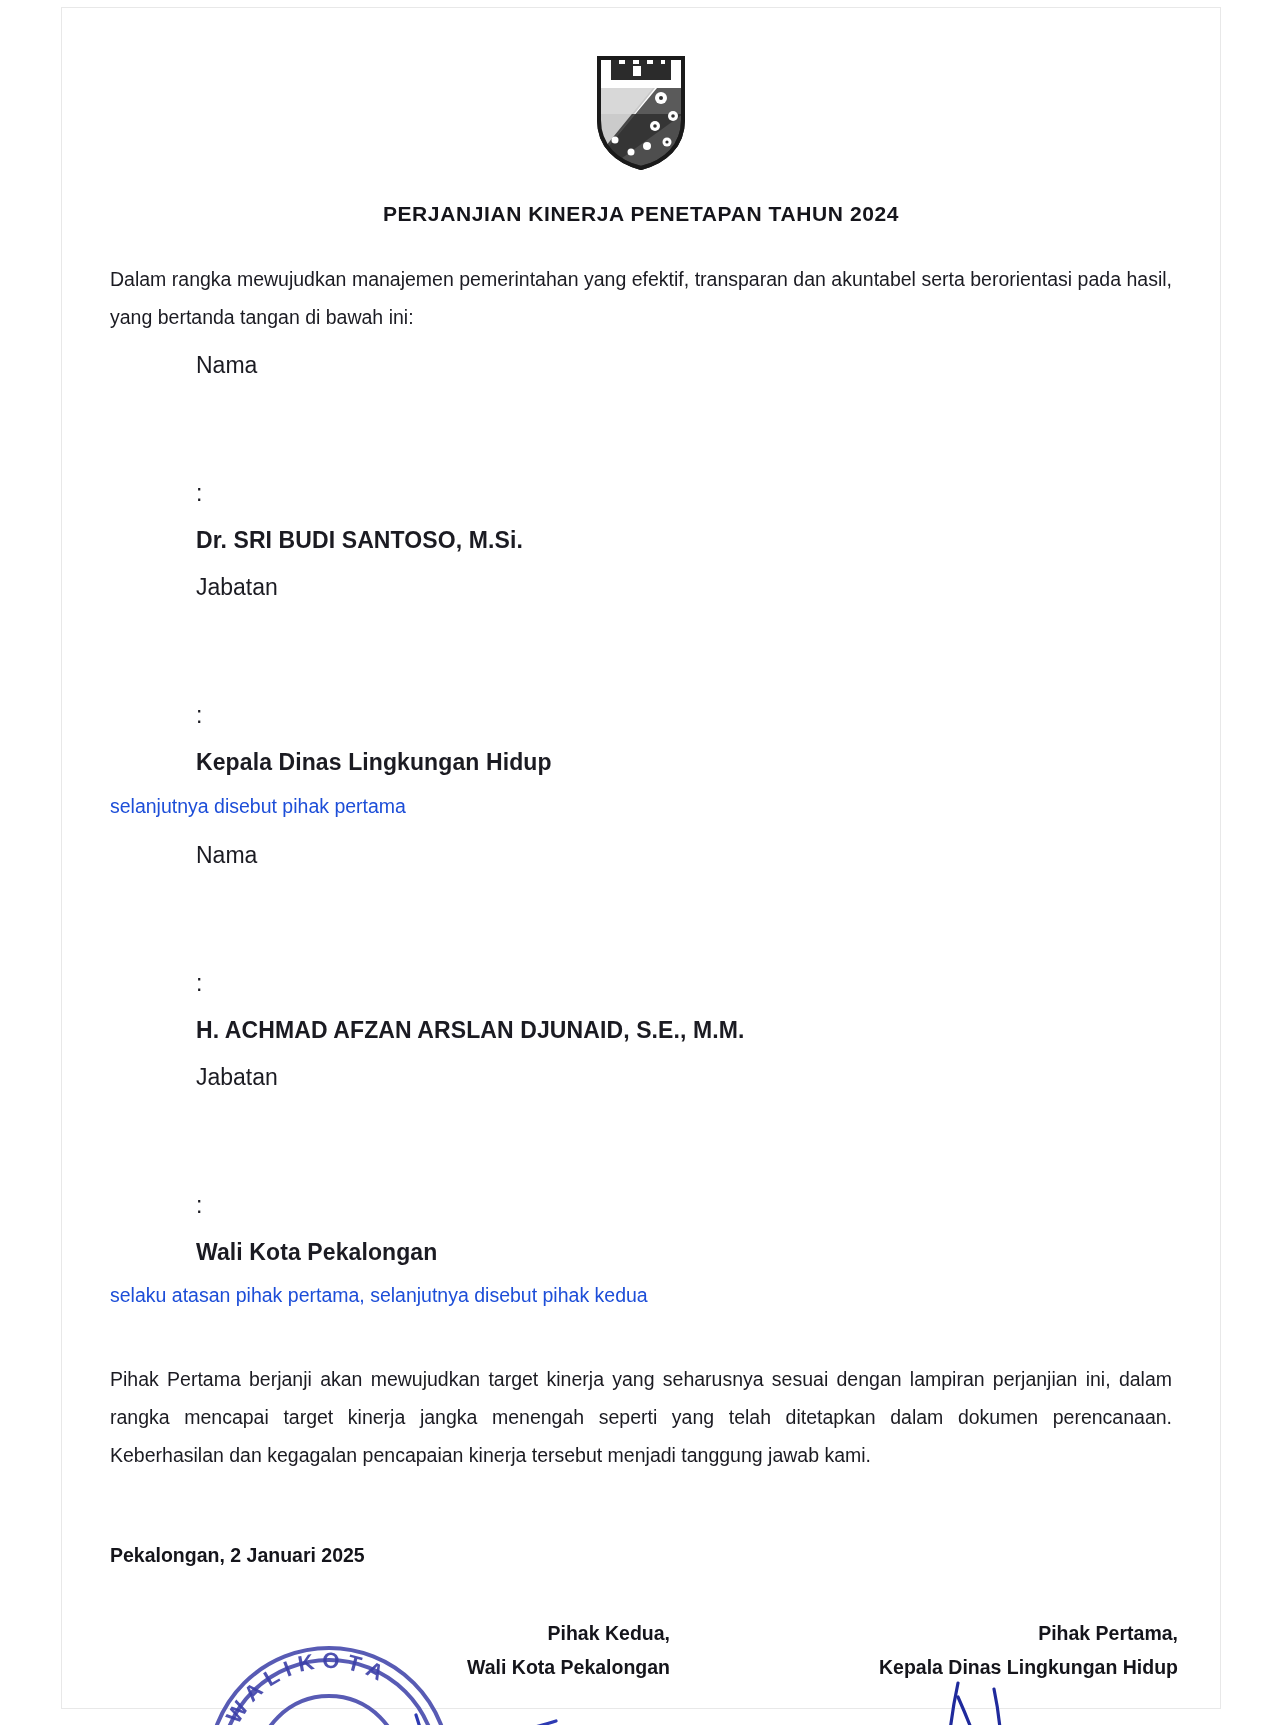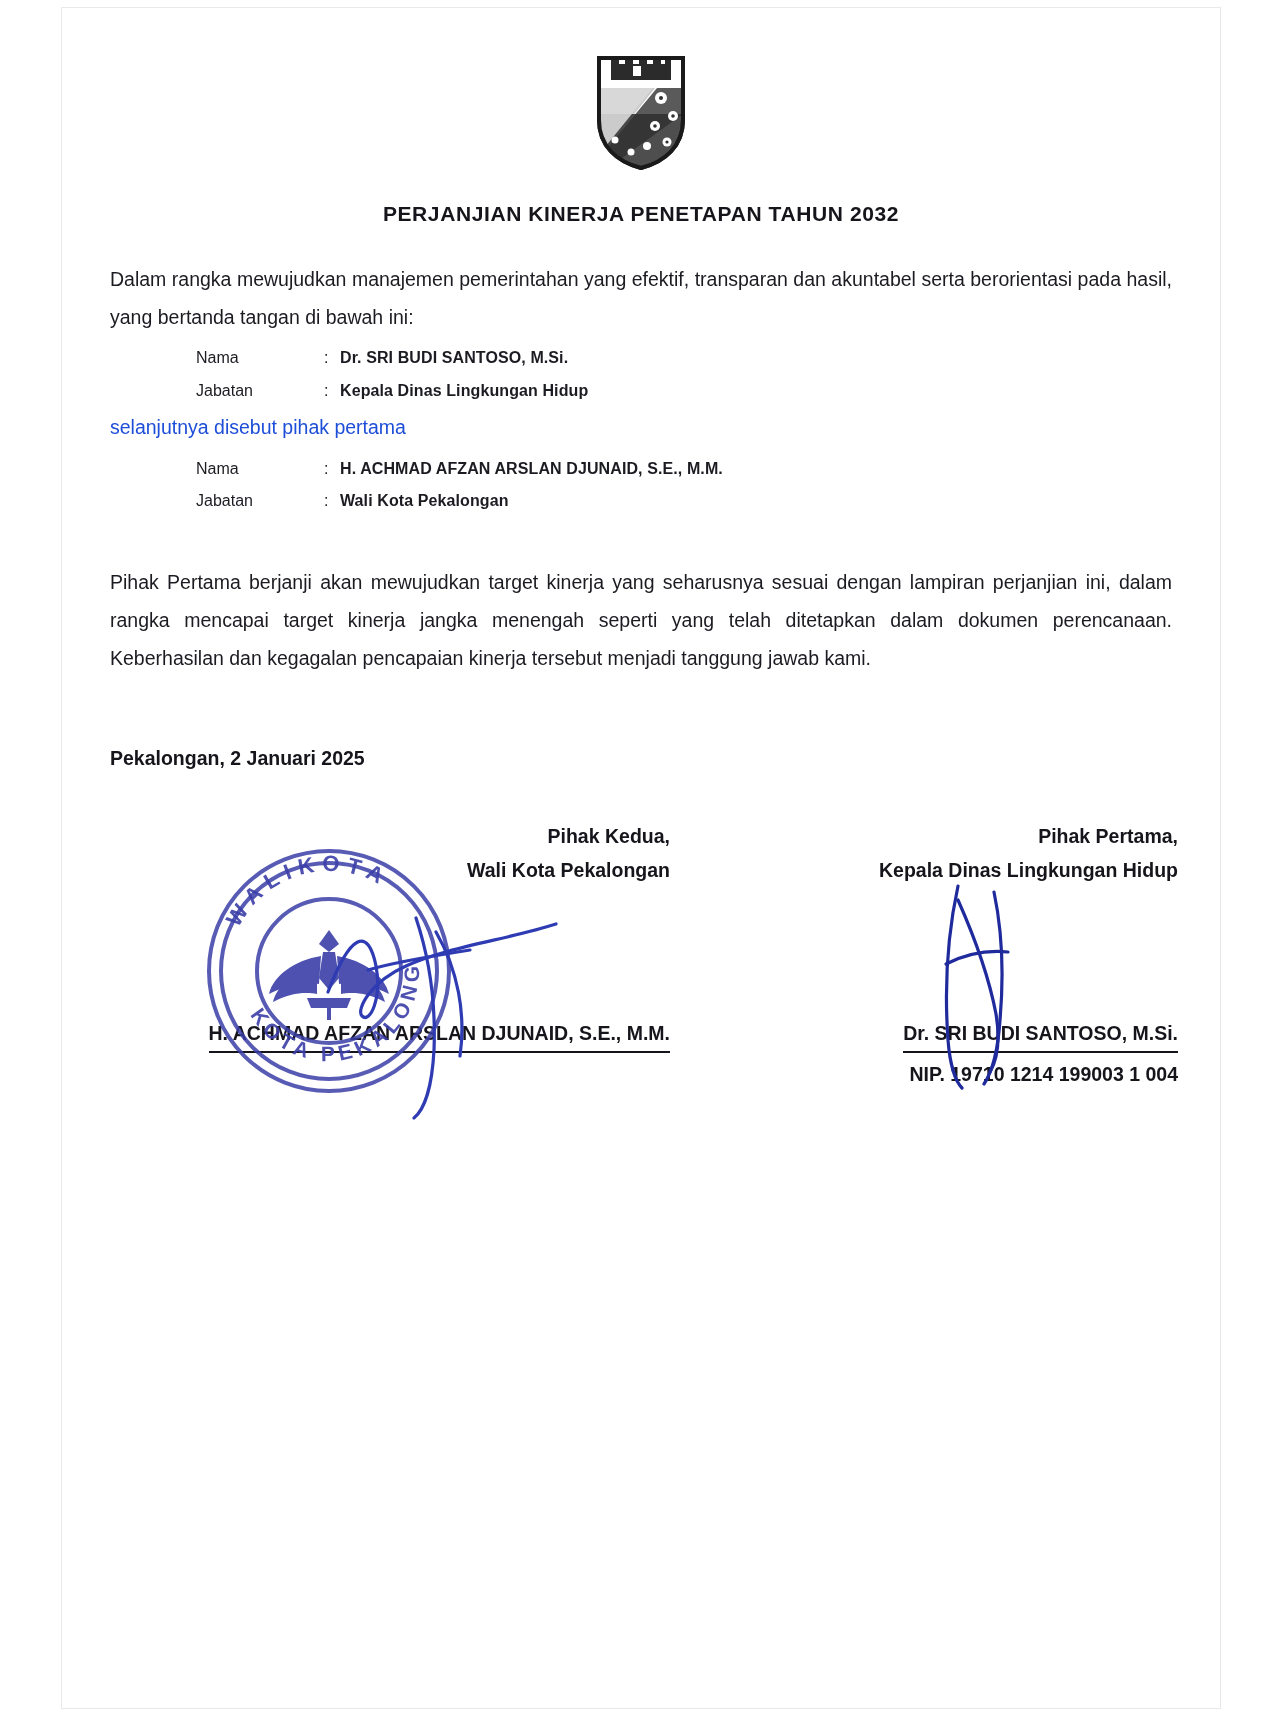--- a/index.html
+++ b/index.html
@@ -76,23 +76,24 @@
   }
 
   
   .ident {
     margin: 6px 0 0 0;
     padding-left: 86px;
   }
   .ident-row {
     display: flex;
     align-items: baseline;
-    font-size: 16px;
+    font-size: 23px;
     line-height: 2.05;
     color: #1b1b22;
+    flex-direction: column;
   }
   .ident-label {
     width: 128px;
     flex: 0 0 128px;
   }
   .ident-colon {
     width: 16px;
     flex: 0 0 16px;
   }
   .ident-value {
@@ -232,21 +233,21 @@
                 <circle cx="78" cy="62" r="1.8"></circle>
                 <circle cx="60" cy="72" r="1.8"></circle>
                 <circle cx="72" cy="88" r="1.6"></circle>
               </g>
             </g>
             <path d="M4 4 H88 V66 C88 92 70 108 46 114 C22 108 4 92 4 66 Z" fill="none" stroke="#1a1a1a" stroke-width="4"></path>
           </svg>
         </span>
       </div>
 
-      <div class="doc-title">PERJANJIAN KINERJA PENETAPAN TAHUN 2032</div>
+      <div class="doc-title">PERJANJIAN KINERJA PENETAPAN TAHUN 2024</div>
 
       <p class="para justify-all">Dalam rangka mewujudkan manajemen pemerintahan yang efektif, transparan dan akuntabel serta berorientasi pada hasil, yang bertanda tangan di bawah ini:</p>
 
       <div class="ident">
         <div class="ident-row">
           <span class="ident-label">Nama</span>
           <span class="ident-colon">:</span>
           <span class="ident-value">Dr. SRI BUDI SANTOSO, M.Si.</span>
         </div>
         <div class="ident-row">
@@ -262,20 +263,21 @@
           <span class="ident-label">Nama</span>
           <span class="ident-colon">:</span>
           <span class="ident-value">H. ACHMAD AFZAN ARSLAN DJUNAID, S.E., M.M.</span>
         </div>
         <div class="ident-row">
           <span class="ident-label">Jabatan</span>
           <span class="ident-colon">:</span>
           <span class="ident-value">Wali Kota Pekalongan</span>
         </div>
       </div>
+      <div class="plain-line">selaku atasan pihak pertama, selanjutnya disebut pihak kedua</div>
 
       <div class="para-gap-lg"></div>
 
       <p class="para justify-all">Pihak Pertama berjanji akan mewujudkan target kinerja yang seharusnya sesuai dengan lampiran perjanjian ini, dalam rangka mencapai target kinerja jangka menengah seperti yang telah ditetapkan dalam dokumen perencanaan. Keberhasilan dan kegagalan pencapaian kinerja tersebut menjadi tanggung jawab kami.</p>
 
       <div class="para-gap"></div>
 
 
       <div class="placedate">Pekalongan, 2 Januari 2025</div>
 

